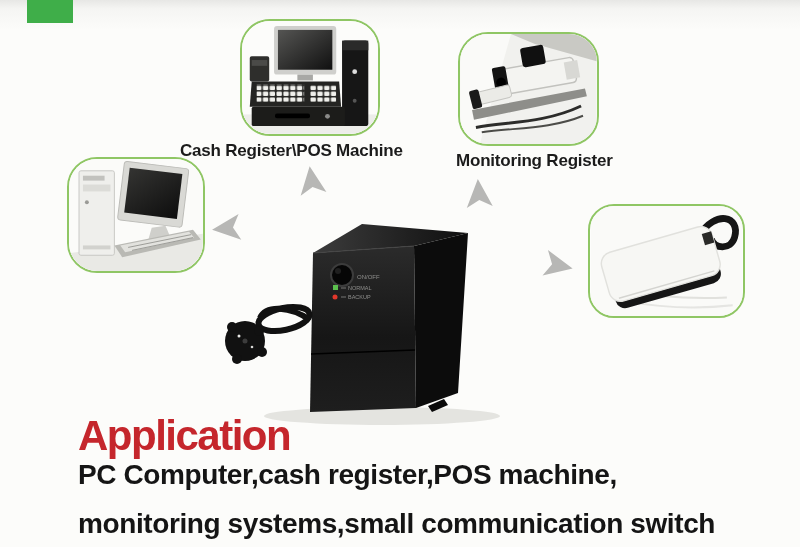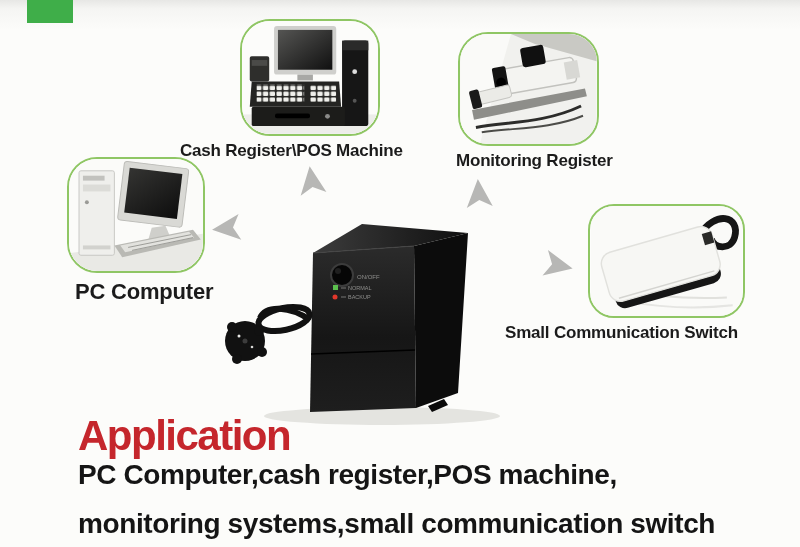--- a/index.html
+++ b/index.html
@@ -119,37 +119,35 @@
       <g transform="rotate(7 86 40)">
         <rect x="52" y="6" width="66" height="60" rx="3" fill="#d9d9d5" stroke="#bcbcb8" stroke-width="1"></rect>
         <rect x="58" y="12" width="54" height="46" fill="url(#pcScr)"></rect>
       </g>
       <polygon points="84,70 98,68 104,82 80,84" fill="#cfcfcb"></polygon>
       <polygon points="46,88 126,72 134,82 54,100" fill="#b9b9b4"></polygon>
       <polygon points="52,88 122,74 127,80 57,95" fill="#e2e2de"></polygon>
       <path d="M60,90 L124,77 M64,93 L126,80" stroke="#9b9b97" stroke-width="1" fill="none"></path>
     </svg>
   </div>
-  <div class="label label-pc">PC Computer</div>
 
   <div class="card card-switch">
     <svg viewBox="0 0 156 113">
       <rect width="156" height="113" fill="#fafaf8"></rect>
       <path d="M30,86 C60,92 100,96 140,94" stroke="#d6d6d2" stroke-width="2" fill="none" opacity="0.7"></path>
       <path d="M36,98 C70,104 110,106 146,102" stroke="#dcdcd8" stroke-width="2" fill="none" opacity="0.7"></path>
       <path d="M112,30 C128,4 154,10 148,32 C144,46 127,44 124,34" stroke="#151515" stroke-width="7" fill="none"></path>
       <g transform="rotate(-16 78 62)">
         <rect x="18" y="46" width="112" height="46" rx="10" fill="#161616"></rect>
         <rect x="14" y="32" width="118" height="52" rx="12" fill="#f7f7f4" stroke="#e1e1dd" stroke-width="1.5"></rect>
         <path d="M22,80 L124,80" stroke="#d4d4d0" stroke-width="1.5"></path>
         <rect x="122" y="40" width="10" height="12" fill="#2a2a28"></rect>
       </g>
     </svg>
   </div>
-  <div class="label label-switch">Small Communication Switch</div>
 
   <svg class="overlay" viewBox="0 0 800 547">
     <defs>
       <linearGradient id="upsTop" x1="0" y1="0" x2="1" y2="0">
         <stop offset="0" stop-color="#3c3c3c"></stop>
           <stop offset="1" stop-color="#0f0f0f"></stop>
       </linearGradient>
       <linearGradient id="upsFront" x1="0" y1="0" x2="0" y2="1">
         <stop offset="0" stop-color="#2b2b2b"></stop>
           <stop offset="0.55" stop-color="#161616"></stop>

